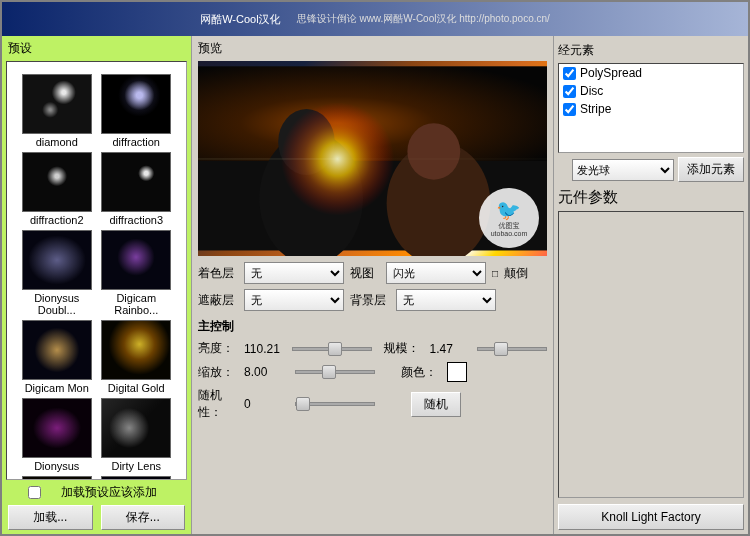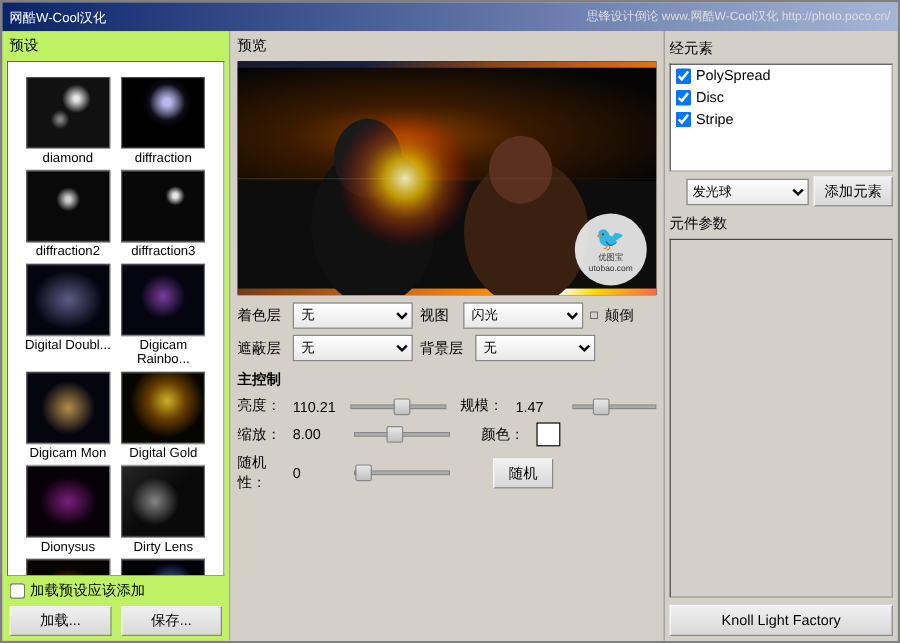--- a/index.html
+++ b/index.html
@@ -18,23 +18,23 @@
       border: 2px solid #808080;
       display: flex;
       flex-direction: column;
     }
     .title-bar {
       background: linear-gradient(to right, #0a246a, #a6b5d7);
       color: white;
       padding: 3px 6px;
       font-size: 11px;
       display: flex;
-      justify-content: space-between;
-      align-items: center;
-      height: 24px;
+      justify-content: center;
+      align-items: center;
+      height: 34px;
     }
     .title-bar-right {
       font-size: 10px;
       color: #ddd;
       margin-left: 16px;
     }
     .main-content {
       display: flex;
       flex: 1;
       overflow: hidden;
@@ -88,21 +88,22 @@
     }
     .preset-bottom {
       padding: 4px 6px;
       display: flex;
       flex-direction: column;
       gap: 4px;
     }
     .checkbox-row {
       display: flex;
       align-items: center;
-      gap: 4px;
+      gap: 20px;
+      margin-left: 20px;
     }
     .btn-row {
       display: flex;
       gap: 8px;
     }
     .btn {
       flex: 1;
       padding: 3px 8px;
       background: linear-gradient(to bottom, #f0f0f0, #d8d8d8);
       border: 1px solid #888;
@@ -263,21 +264,21 @@
       background: linear-gradient(to bottom, #f0f0f0, #d8d8d8);
       border: 1px solid #888;
       border-top-color: #fff;
       border-left-color: #fff;
       cursor: pointer;
       font-size: 12px;
       font-family: inherit;
       white-space: nowrap;
     }
     .params-label {
-      font-size: 12px;
+      font-size: 15px;
       margin-bottom: 4px;
     }
     .params-area {
       flex: 1;
       border: 1px inset #999;
       background: #d4d0c8;
       margin-bottom: 6px;
     }
     .knoll-btn {
       padding: 5px 10px;
@@ -390,21 +391,21 @@
           <div class="preset-thumb thumb-diff2"></div>
           <span class="preset-name">diffraction2</span>
         </div>
         <div class="preset-item">
           <div class="preset-thumb thumb-diff3"></div>
           <span class="preset-name">diffraction3</span>
         </div>
 
         <div class="preset-item">
           <div class="preset-thumb thumb-digicam-d"></div>
-          <span class="preset-name">Digital Doubl...</span>
+          <span class="preset-name">Dionysus Doubl...</span>
         </div>
         <div class="preset-item">
           <div class="preset-thumb thumb-digicam-r"></div>
           <span class="preset-name">Digicam Rainbo...</span>
         </div>
 
         <div class="preset-item">
           <div class="preset-thumb thumb-digicam-s"></div>
           <span class="preset-name">Digicam Mon</span>
         </div>

